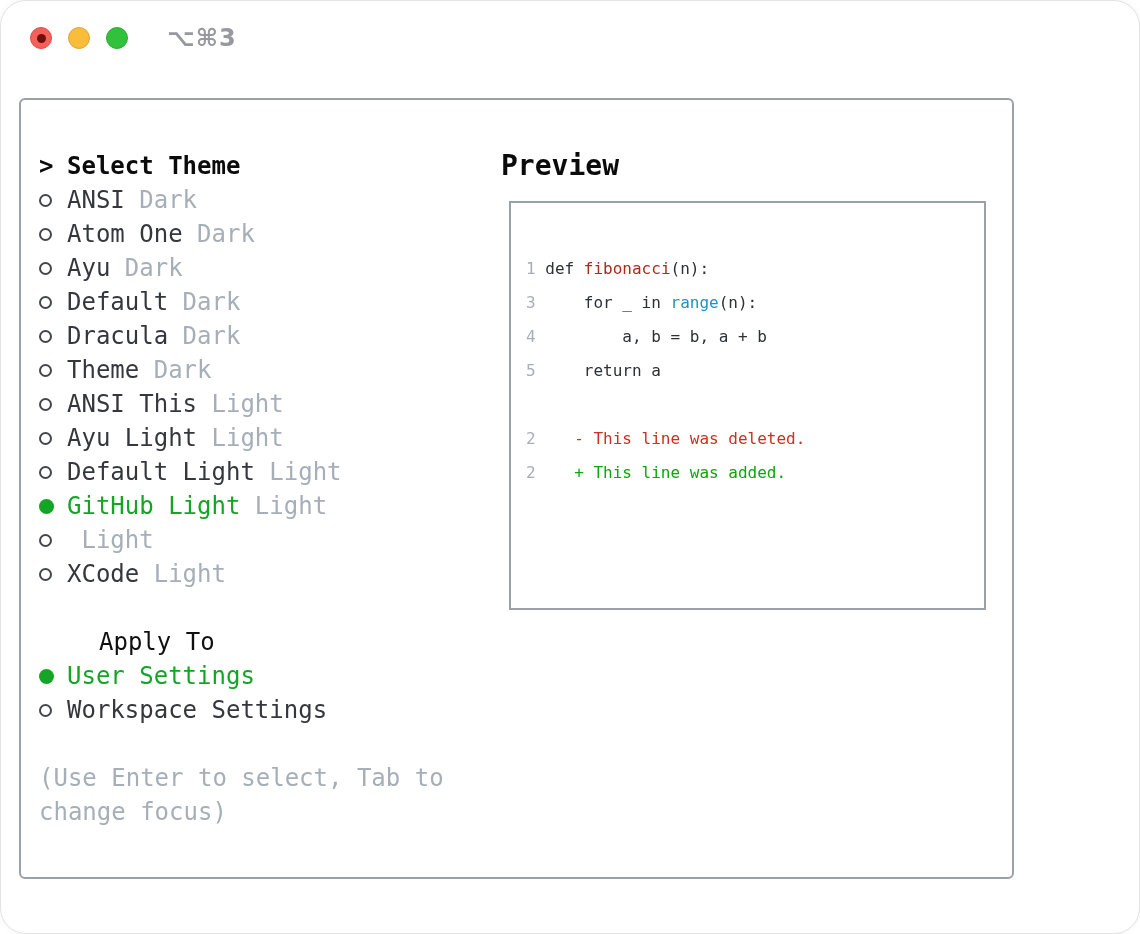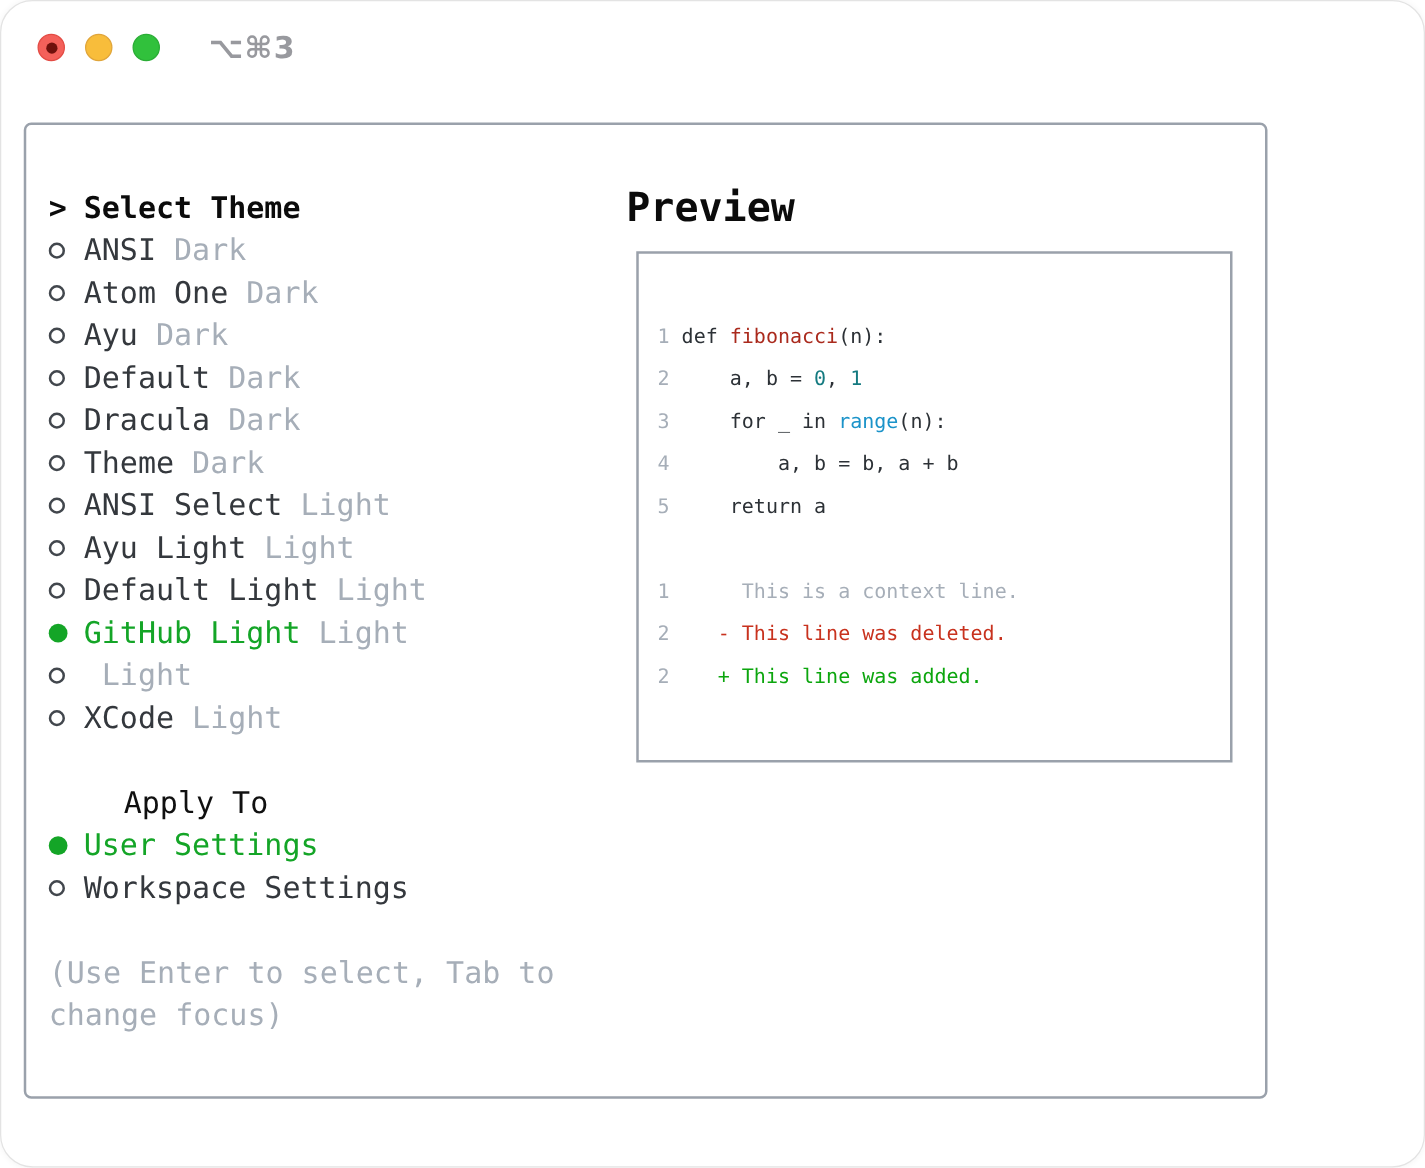--- a/index.html
+++ b/index.html
@@ -40,21 +40,21 @@
   .radio.on{width:15px;height:15px;border:none;background:var(--accent-green);}
   .t-name{color:var(--text-dark);}
   .t-name.sel{color:var(--accent-green);}
   .t-variant{color:var(--muted);margin-left:1ch;}
   .apply-hdr{color:#101010;margin-left:32px;}
   .hint{color:var(--muted);}
   .spacer{height:34px;}
 
   
   .preview-label{position:absolute;left:480px;top:49px;height:34px;
-                 font-size:32px;line-height:34px;color:#0b0b0b;font-weight:bold;}
+                 font-size:28px;line-height:34px;color:#0b0b0b;font-weight:bold;}
   .preview-box{position:absolute;left:488px;top:101px;width:477px;height:409px;
                box-sizing:border-box;border:2px solid var(--border-gray);
                padding:49px 0 0 15px;overflow:hidden;}
   .code-line{height:34px;font-size:16px;line-height:34px;white-space:pre;}
   .diff-block{margin-top:34px;}
   .line-num{color:var(--muted);}
   .tok-plain{color:var(--code-plain);}
   .tok-function{color:var(--syntax-function-red);}
   .tok-number{color:var(--syntax-number-teal);}
   .tok-builtin{color:var(--syntax-builtin-blue);}
@@ -82,21 +82,21 @@
       <div class="row">
         <span class="marker-col prompt">&gt;</span><span class="hdr">Select Theme</span>
       </div>
       <div id="theme-list">
           <div class="row"><span class="marker-col"><span class="radio"></span></span><span class="t-name">ANSI</span><span class="t-variant">Dark</span></div>
           <div class="row"><span class="marker-col"><span class="radio"></span></span><span class="t-name">Atom One</span><span class="t-variant">Dark</span></div>
           <div class="row"><span class="marker-col"><span class="radio"></span></span><span class="t-name">Ayu</span><span class="t-variant">Dark</span></div>
           <div class="row"><span class="marker-col"><span class="radio"></span></span><span class="t-name">Default</span><span class="t-variant">Dark</span></div>
           <div class="row"><span class="marker-col"><span class="radio"></span></span><span class="t-name">Dracula</span><span class="t-variant">Dark</span></div>
           <div class="row"><span class="marker-col"><span class="radio"></span></span><span class="t-name">Theme</span><span class="t-variant">Dark</span></div>
-          <div class="row"><span class="marker-col"><span class="radio"></span></span><span class="t-name">ANSI Select</span><span class="t-variant">Light</span></div>
+          <div class="row"><span class="marker-col"><span class="radio"></span></span><span class="t-name">ANSI This</span><span class="t-variant">Light</span></div>
           <div class="row"><span class="marker-col"><span class="radio"></span></span><span class="t-name">Ayu Light</span><span class="t-variant">Light</span></div>
           <div class="row"><span class="marker-col"><span class="radio"></span></span><span class="t-name">Default Light</span><span class="t-variant">Light</span></div>
           <div class="row"><span class="marker-col"><span class="radio on"></span></span><span class="t-name sel">GitHub Light</span><span class="t-variant">Light</span></div>
           <div class="row"><span class="marker-col"><span class="radio"></span></span><span class="t-variant">Light</span></div>
           <div class="row"><span class="marker-col"><span class="radio"></span></span><span class="t-name">XCode</span><span class="t-variant">Light</span></div>
         </div>
       <div class="spacer"></div>
       <div class="row">
         <span class="marker-col"></span><span class="apply-hdr">Apply To</span>
       </div>
@@ -108,26 +108,24 @@
       <div id="hint">
           <div class="row hint">(Use Enter to select, Tab to</div>
           <div class="row hint">change focus)</div>
         </div>
     </div>
 
     <div class="preview-label">Preview</div>
     <div class="preview-box">
       <div id="code-block">
           <div class="code-line"><span class="line-num">1</span><span class="tok-plain"> def </span><span class="tok-function">fibonacci</span><span class="tok-plain">(n):</span></div>
-          <div class="code-line"><span class="line-num">2</span><span class="tok-plain">     a, b = </span><span class="tok-number">0</span><span class="tok-plain">, </span><span class="tok-number">1</span></div>
           <div class="code-line"><span class="line-num">3</span><span class="tok-plain">     for _ in </span><span class="tok-builtin">range</span><span class="tok-plain">(n):</span></div>
           <div class="code-line"><span class="line-num">4</span><span class="tok-plain">         a, b = b, a + b</span></div>
           <div class="code-line"><span class="line-num">5</span><span class="tok-plain">     return a</span></div>
         </div>
       <div id="diff-block" class="diff-block">
-          <div class="code-line"><span class="line-num">1</span><span class="tok-context">      This is a context line.</span></div>
           <div class="code-line"><span class="line-num">2</span><span class="tok-deleted">    - This line was deleted.</span></div>
           <div class="code-line"><span class="line-num">2</span><span class="tok-added">    + This line was added.</span></div>
         </div>
     </div>
 
   </div>
 </div>
 
 </body></html>

